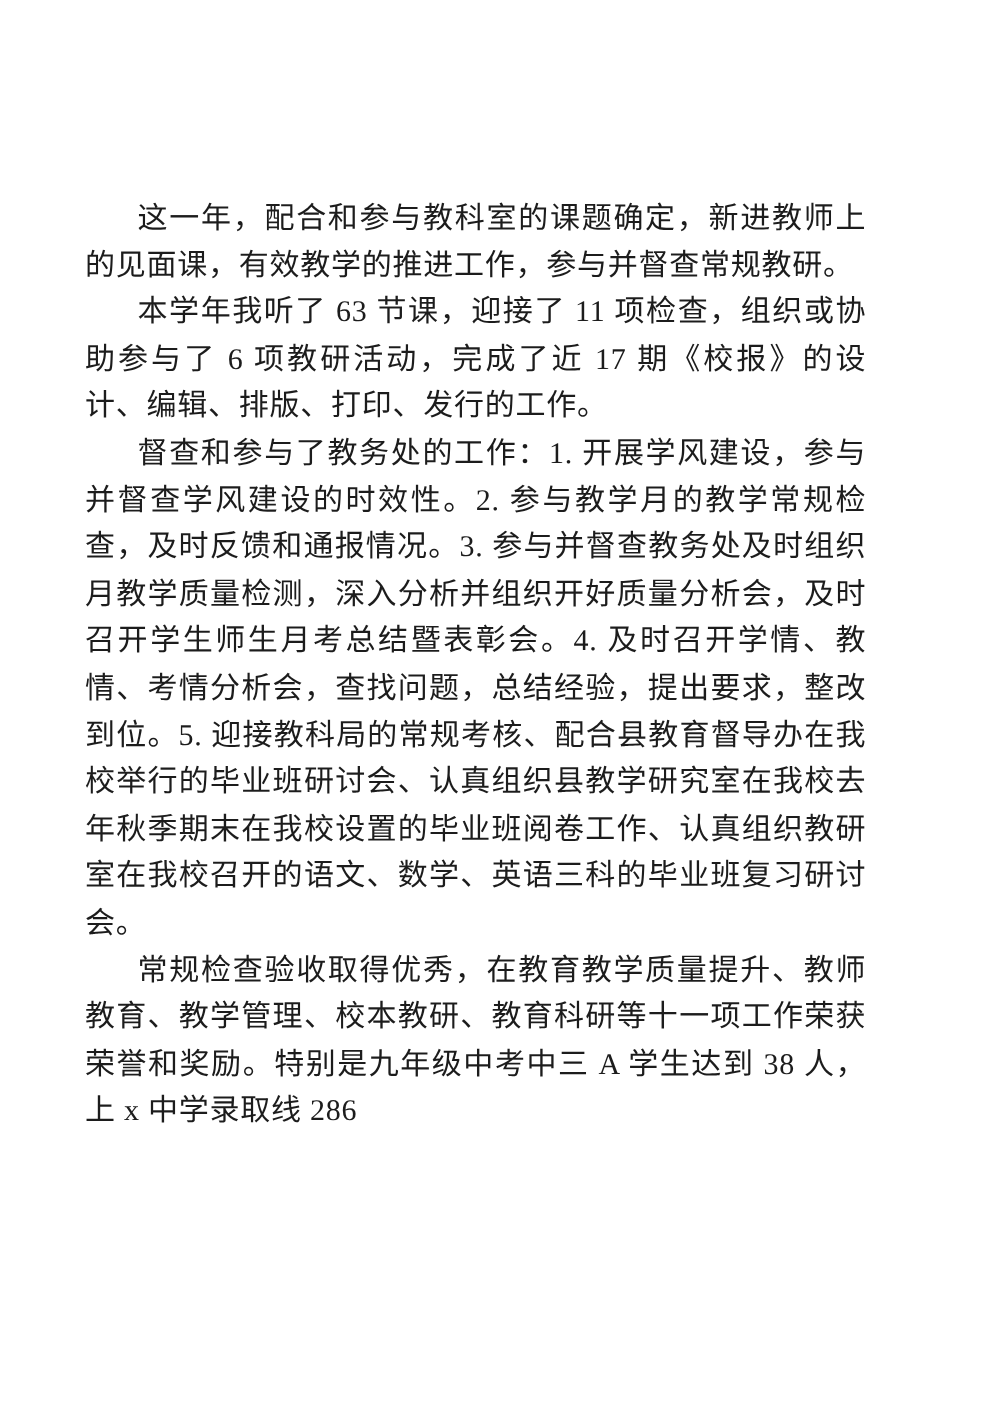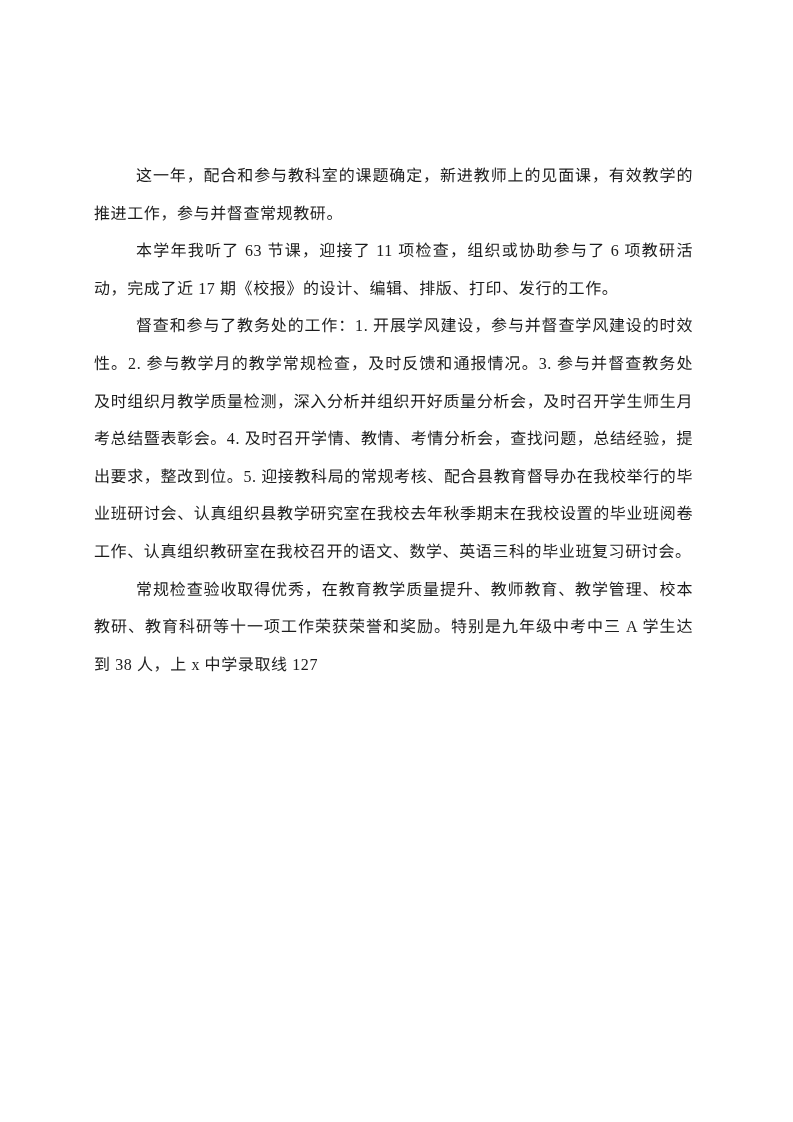--- a/index.html
+++ b/index.html
@@ -10,37 +10,37 @@
   body {
     width: 793px;
     height: 1122px;
     overflow: hidden;
   }
   .page {
     box-sizing: border-box;
     width: 793px;
     height: 1122px;
     background: #ffffff;
-    padding: 157px 100px 0 94px;
+    padding: 157px 100px 0 68px;
     font-family: "Liberation Serif", "DejaVu Serif", serif;
-    font-size: 16px;
+    font-size: 24px;
     line-height: 37.6px;
     color: #1c1c1c;
     letter-spacing: 0.6px;
   }
   .page p {
     margin: 0;
     padding: 0;
     text-indent: 42px;
     text-align: justify;
     text-justify: inter-ideograph;
     word-break: break-all;
   }
 </style>
 </head>
 <body>
 
 <div class="page">
   <p>这一年，配合和参与教科室的课题确定，新进教师上的见面课，有效教学的推进工作，参与并督查常规教研。</p>
   <p>本学年我听了 63 节课，迎接了 11 项检查，组织或协助参与了 6 项教研活动，完成了近 17 期《校报》的设计、编辑、排版、打印、发行的工作。</p>
   <p>督查和参与了教务处的工作：1. 开展学风建设，参与并督查学风建设的时效性。2. 参与教学月的教学常规检查，及时反馈和通报情况。3. 参与并督查教务处及时组织月教学质量检测，深入分析并组织开好质量分析会，及时召开学生师生月考总结暨表彰会。4. 及时召开学情、教情、考情分析会，查找问题，总结经验，提出要求，整改到位。5. 迎接教科局的常规考核、配合县教育督导办在我校举行的毕业班研讨会、认真组织县教学研究室在我校去年秋季期末在我校设置的毕业班阅卷工作、认真组织教研室在我校召开的语文、数学、英语三科的毕业班复习研讨会。</p>
-  <p>常规检查验收取得优秀，在教育教学质量提升、教师教育、教学管理、校本教研、教育科研等十一项工作荣获荣誉和奖励。特别是九年级中考中三 A 学生达到 38 人，上 x 中学录取线 127</p>
+  <p>常规检查验收取得优秀，在教育教学质量提升、教师教育、教学管理、校本教研、教育科研等十一项工作荣获荣誉和奖励。特别是九年级中考中三 A 学生达到 38 人，上 x 中学录取线 286</p>
 </div>
 
 </body></html>

